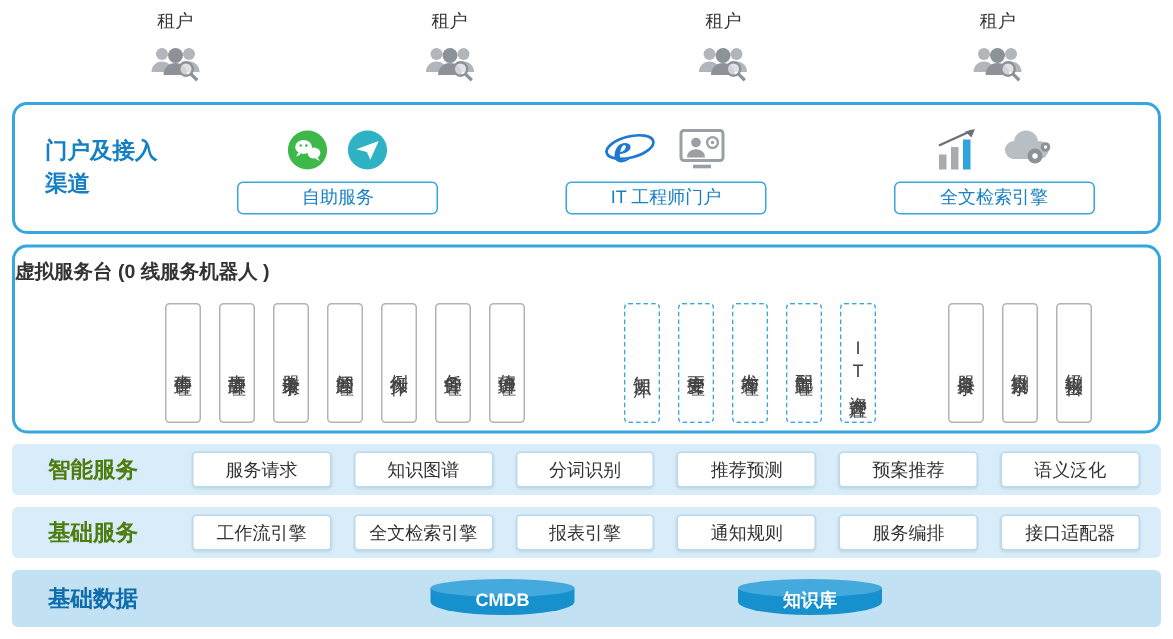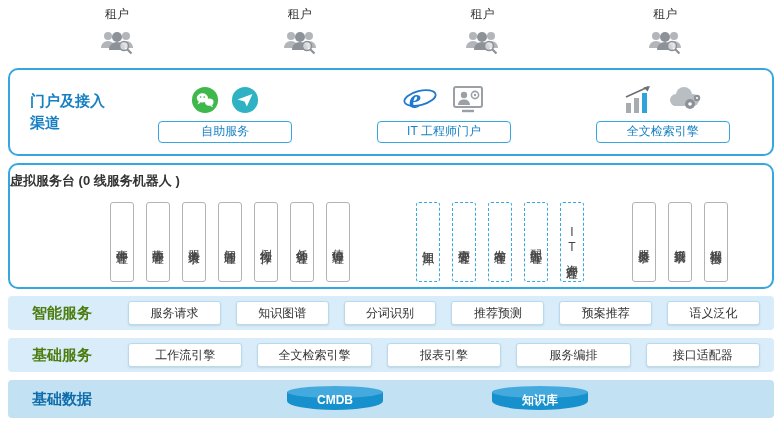--- a/index.html
+++ b/index.html
@@ -263,20 +263,21 @@
       <div class="band-btn">语义泛化</div>
     </div>
   </div>
 
   <div class="band basic">
     <div class="band-label">基础服务</div>
     <div class="band-items">
       <div class="band-btn">工作流引擎</div>
       <div class="band-btn">全文检索引擎</div>
       <div class="band-btn">报表引擎</div>
+      <div class="band-btn">通知规则</div>
       <div class="band-btn">服务编排</div>
       <div class="band-btn">接口适配器</div>
     </div>
   </div>
 
   <div class="band data">
     <div class="band-label">基础数据</div>
     <div class="cylinder cyl-cmdb">
       <span>CMDB</span>
     </div>

